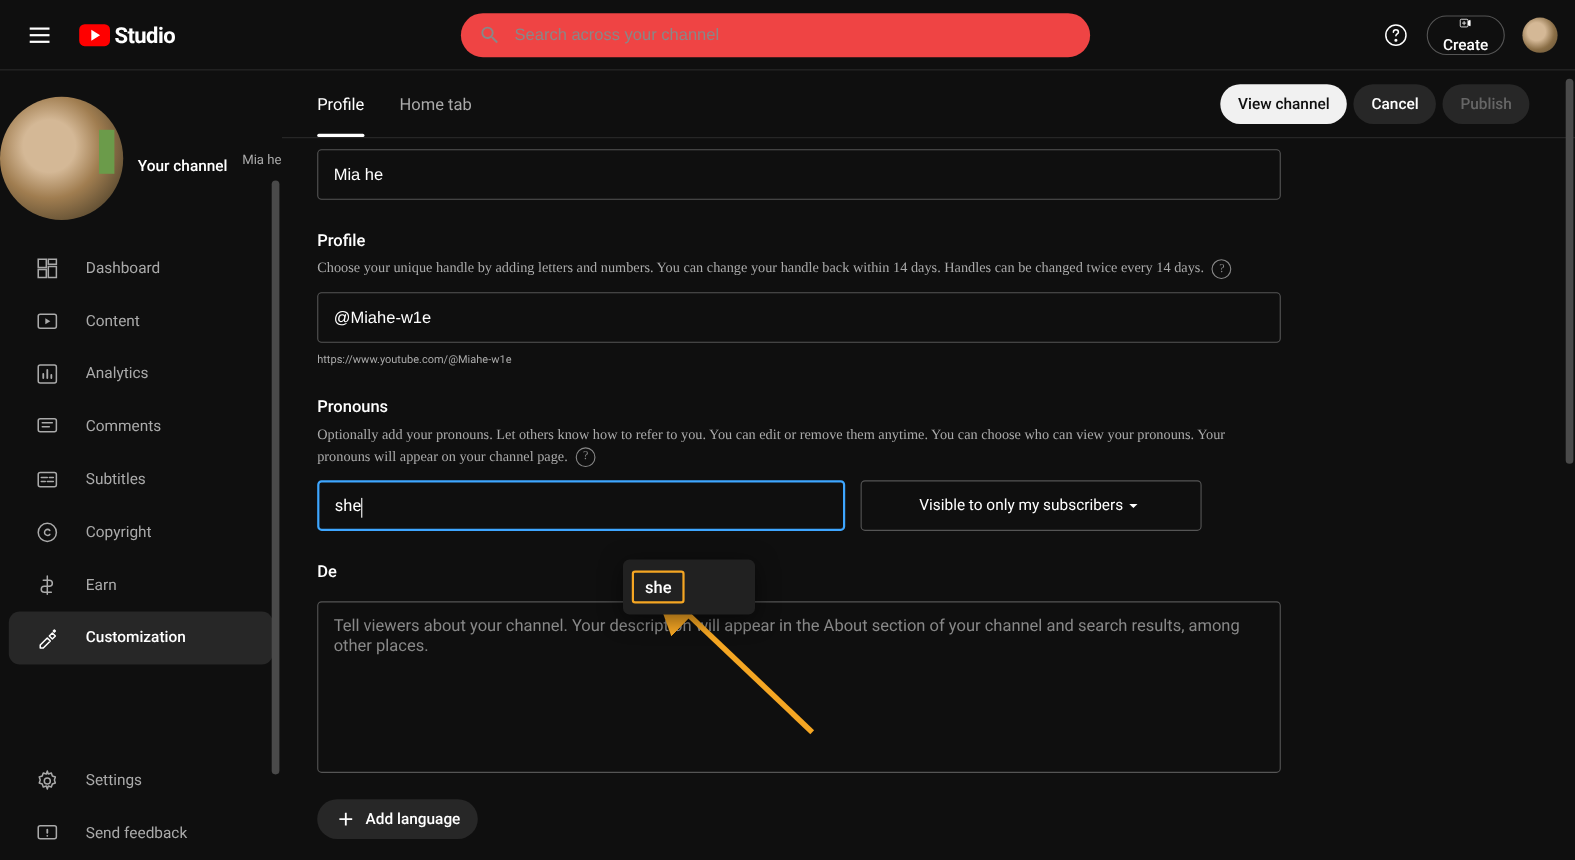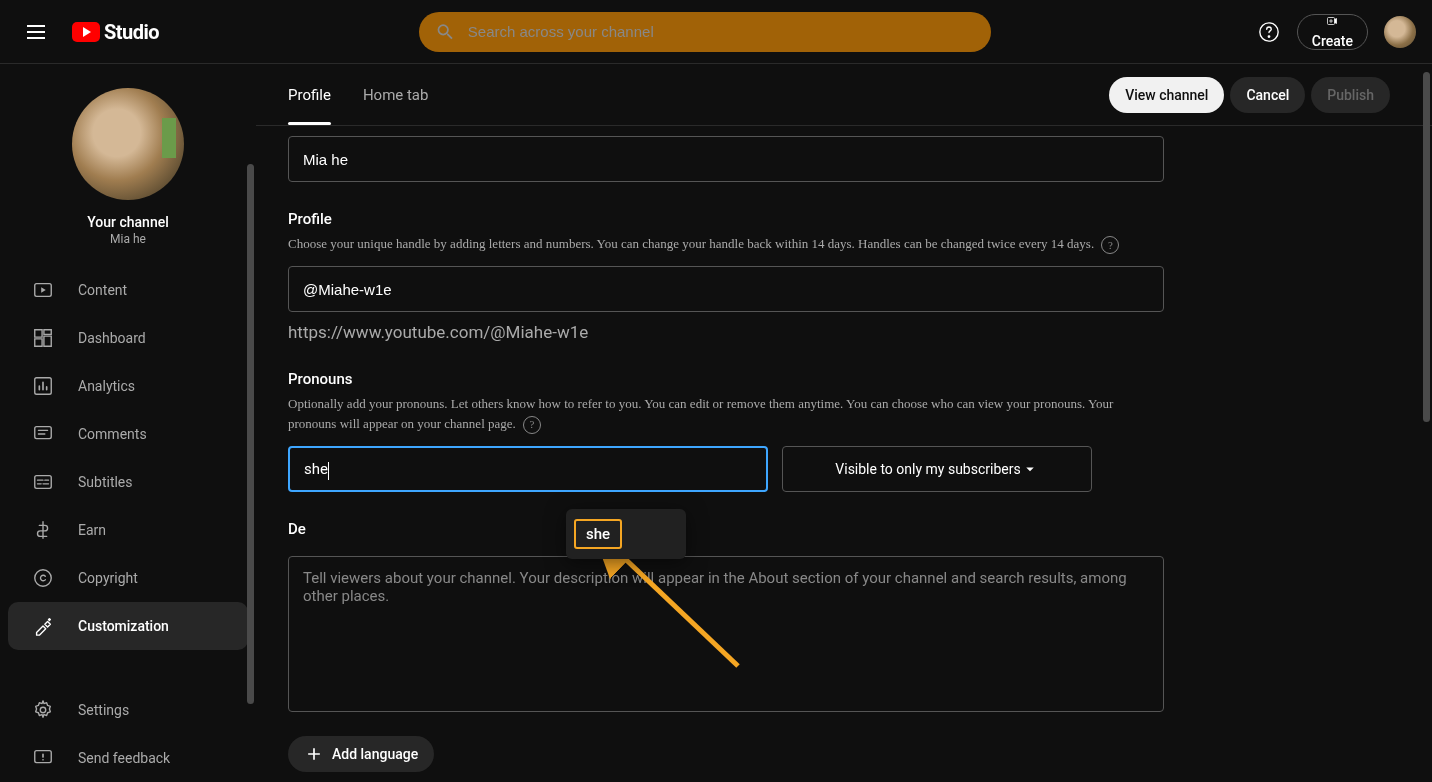--- a/index.html
+++ b/index.html
@@ -40,21 +40,21 @@
   border-left: 8px solid #fff;
   border-top: 5px solid transparent;
   border-bottom: 5px solid transparent;
   margin-left: 2px;
 }
 .logo-text { font-size: 20px; font-weight: 700; letter-spacing: -0.5px; }
 .search-container {
   margin-left: 260px;
   width: 572px;
   height: 40px;
-  background: #a16207;
+  background: #ef4444;
   border-radius: 24px;
   display: flex;
   align-items: center;
   padding: 0 16px;
 }
 .search-container input {
   background: transparent;
   border: none;
   color: #fff;
   font-size: 15px;
@@ -106,21 +106,21 @@
   position: absolute;
   right: 2px;
   top: 100px;
   width: 7px;
   height: 540px;
   background: #4a4a4a;
   border-radius: 4px;
 }
 .channel-block {
   display: flex;
-  flex-direction: column;
+  flex-direction: row;
   align-items: center;
   padding: 8px 0 20px;
   justify-content: space-between;
 }
 .channel-avatar {
   width: 112px; height: 112px; border-radius: 50%;
   background: radial-gradient(circle at 40% 40%, #d4b896 25%, #a07d50 50%, #5a4a30 80%);
   position: relative;
   overflow: hidden;
 }
@@ -246,21 +246,21 @@
   width: 18px; height: 18px;
   border: 1.5px solid #888;
   border-radius: 50%;
   align-items: center;
   justify-content: center;
   font-size: 11px;
   color: #888;
   vertical-align: middle;
   margin-left: 4px;
 }
-.url-text { font-size: 17px; color: #aaa; margin-top: 10px; }
+.url-text { font-size: 10px; color: #aaa; margin-top: 10px; }
 .pronouns-row { display: flex; gap: 14px; }
 .pronoun-input {
   width: 480px;
   height: 46px;
   border: 2px solid #3ea6ff;
   border-radius: 4px;
   background: transparent;
   color: #fff;
   padding: 0 14px;
   font-size: 15px;
@@ -397,33 +397,33 @@
 
 <div class="layout">
   <div class="sidebar">
     <div class="channel-block">
       <div class="channel-avatar"></div>
       <div class="your-channel">Your channel</div>
       <div class="channel-name-sub">Mia he</div>
     </div>
     <div class="nav-item">
       <svg width="22" height="22" viewBox="0 0 24 24">
+          <path d="M3 3h8v8H3zM13 3h8v5h-8zM13 10h8v11h-8zM3 13h8v8H3z" fill="none" stroke="#aaa" stroke-width="1.5"></path>
+        </svg>
+      <span>Dashboard</span>
+    </div>
+    <div class="nav-item">
+      <svg width="22" height="22" viewBox="0 0 24 24">
           <rect x="3" y="5" width="18" height="14" rx="2" fill="none" stroke="#aaa" stroke-width="1.5"></rect>
           <path d="M10 9l5 3-5 3z" fill="#aaa"></path>
         </svg>
       <span>Content</span>
     </div>
     <div class="nav-item">
       <svg width="22" height="22" viewBox="0 0 24 24">
-          <path d="M3 3h8v8H3zM13 3h8v5h-8zM13 10h8v11h-8zM3 13h8v8H3z" fill="none" stroke="#aaa" stroke-width="1.5"></path>
-        </svg>
-      <span>Dashboard</span>
-    </div>
-    <div class="nav-item">
-      <svg width="22" height="22" viewBox="0 0 24 24">
           <rect x="3" y="3" width="18" height="18" rx="2" fill="none" stroke="#aaa" stroke-width="1.5"></rect>
           <path d="M8 16V12M12 16V8M16 16v-3" stroke="#aaa" stroke-width="1.8" stroke-linecap="round"></path>
         </svg>
       <span>Analytics</span>
     </div>
     <div class="nav-item">
       <svg width="22" height="22" viewBox="0 0 24 24">
           <rect x="3" y="4" width="18" height="13" rx="2" fill="none" stroke="#aaa" stroke-width="1.5"></rect>
           <path d="M7 8h10M7 12h7" stroke="#aaa" stroke-width="1.5" stroke-linecap="round"></path>
         </svg>
@@ -431,30 +431,30 @@
     </div>
     <div class="nav-item">
       <svg width="22" height="22" viewBox="0 0 24 24">
           <rect x="3" y="5" width="18" height="14" rx="2" fill="none" stroke="#aaa" stroke-width="1.5"></rect>
           <path d="M6 14h4M12 14h6M6 10h6M14 10h4" stroke="#aaa" stroke-width="1.5" stroke-linecap="round"></path>
         </svg>
       <span>Subtitles</span>
     </div>
     <div class="nav-item">
       <svg width="22" height="22" viewBox="0 0 24 24">
-          <path d="M12 3v18M8 7h6a3 3 0 010 6H9a3 3 0 000 6h7" fill="none" stroke="#aaa" stroke-width="1.5" stroke-linecap="round"></path>
-        </svg>
-      <span>Earn</span>
-    </div>
-    <div class="nav-item">
-      <svg width="22" height="22" viewBox="0 0 24 24">
           <circle cx="12" cy="12" r="9" fill="none" stroke="#aaa" stroke-width="1.5"></circle>
           <path d="M14.5 10a3 3 0 100 4" fill="none" stroke="#aaa" stroke-width="1.5" stroke-linecap="round"></path>
         </svg>
       <span>Copyright</span>
+    </div>
+    <div class="nav-item">
+      <svg width="22" height="22" viewBox="0 0 24 24">
+          <path d="M12 3v18M8 7h6a3 3 0 010 6H9a3 3 0 000 6h7" fill="none" stroke="#aaa" stroke-width="1.5" stroke-linecap="round"></path>
+        </svg>
+      <span>Earn</span>
     </div>
     <div class="nav-item active">
       <svg width="22" height="22" viewBox="0 0 24 24">
           <path d="M5 19l7-7 3 3-7 7H5v-3zM14 10l3-3 3 3-3 3-3-3zM18 5l1-1 1 1-1 1-1-1z" fill="none" stroke="#fff" stroke-width="1.5" stroke-linejoin="round"></path>
         </svg>
       <span>Customization</span>
     </div>
     <div class="nav-spacer"></div>
     <div class="nav-item">
       <svg width="22" height="22" viewBox="0 0 24 24">

